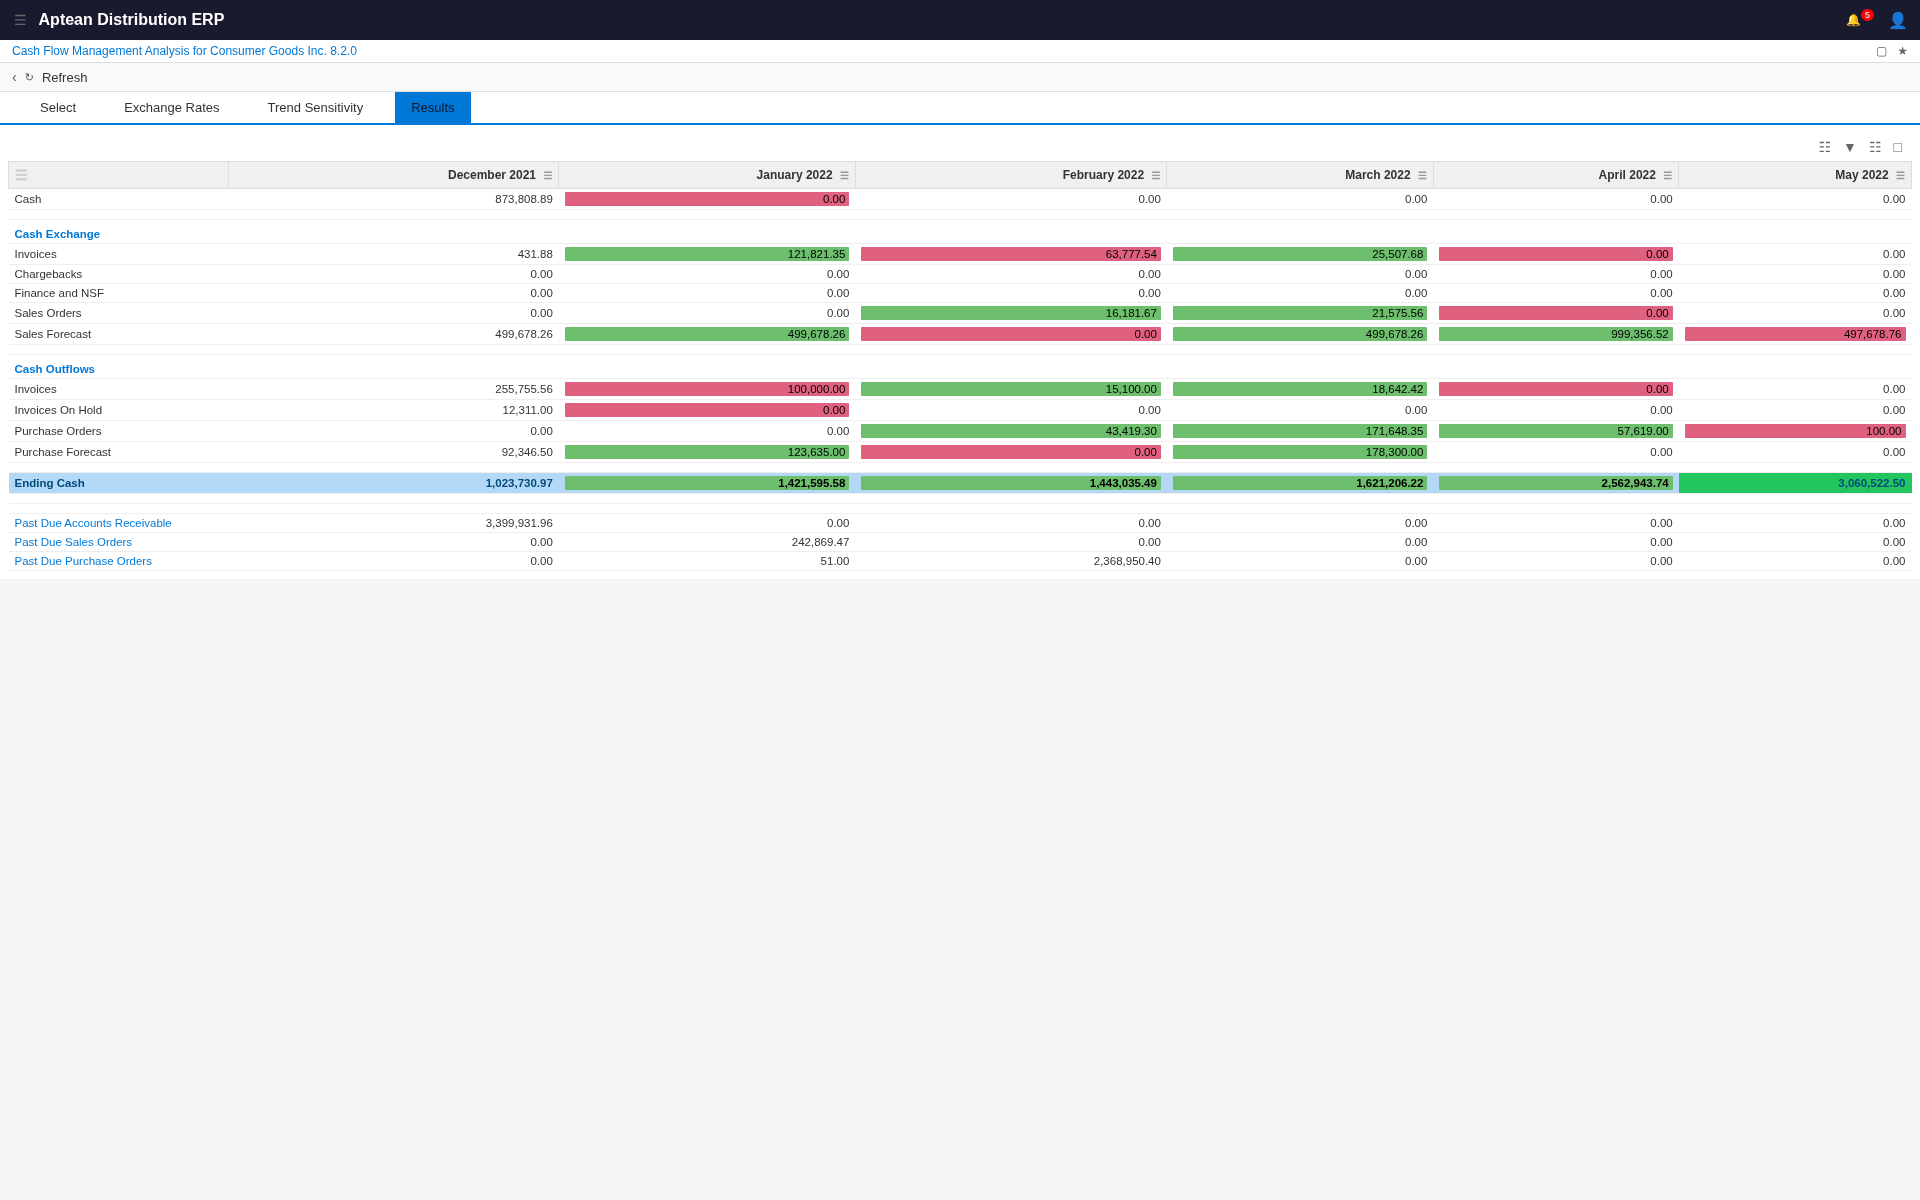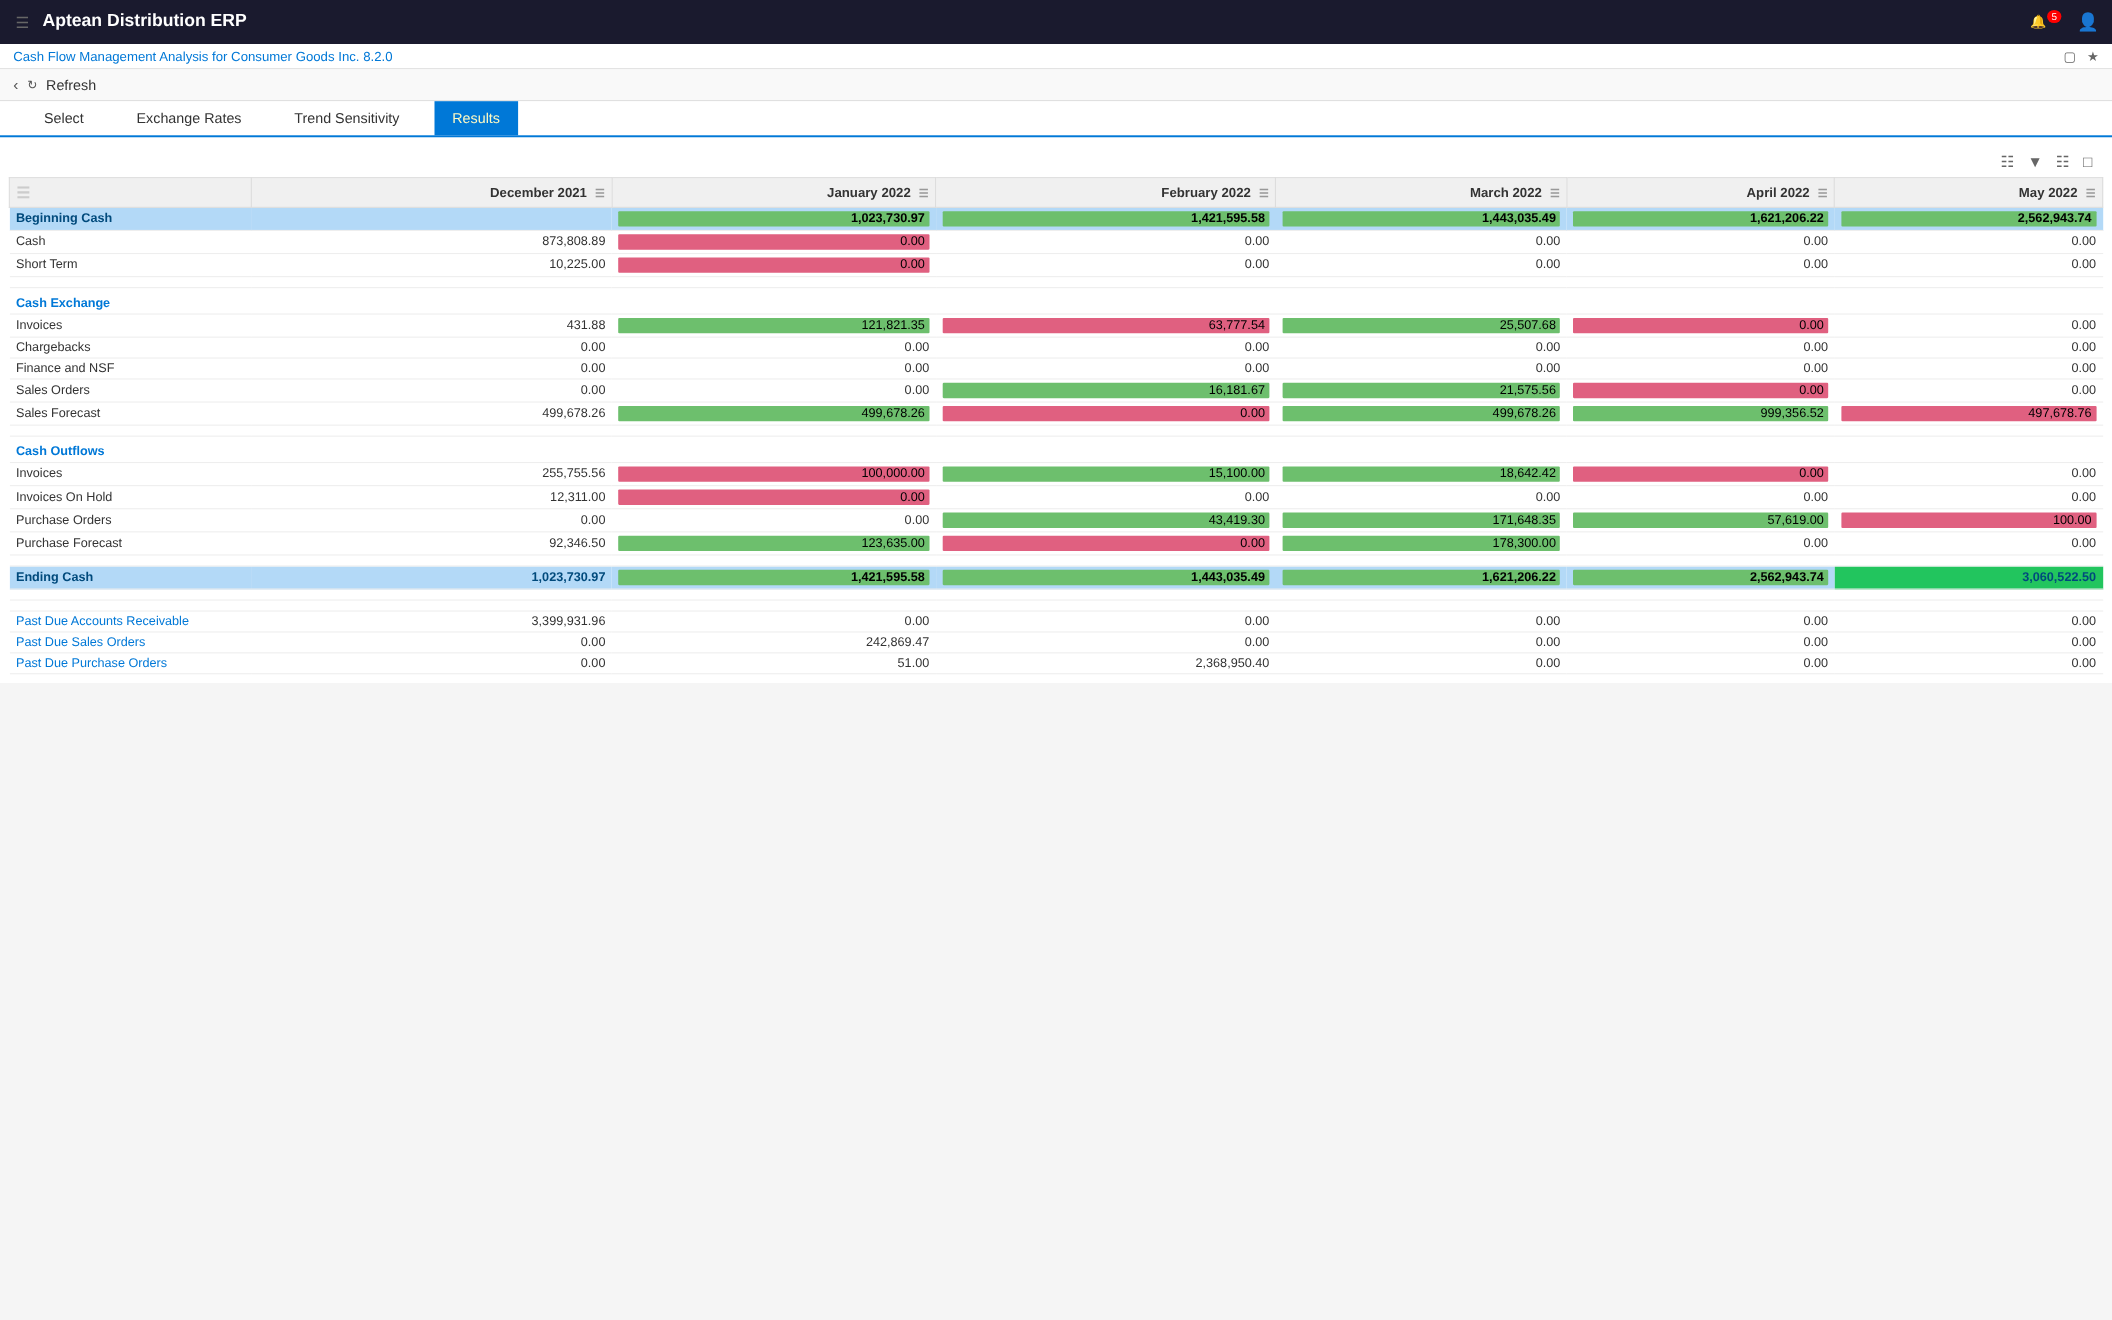--- a/index.html
+++ b/index.html
@@ -53,21 +53,21 @@
     .tab {
       padding: 8px 16px;
       cursor: pointer;
       font-size: 13px;
       border: none;
       background: none;
       color: #333;
     }
     .tab.active {
       background: #0078d7;
-      color: #fef9c3;
+      color: #0f172a;
     }
 
     
     .content-area {
       background: #fff;
       padding: 8px;
     }
 
     
     .toolbar-icons {
@@ -230,54 +230,24 @@
         <th>
           April 2022 <span class="col-icon">☰</span>
         </th>
         <th>
           May 2022 <span class="col-icon">☰</span>
         </th>
       </tr>
     </thead>
     <tbody>
 
-      <tr class="cash-row">
-        <td style="color:#004a7c;font-weight:bold;background:#b3d9f7;">Beginning Cash</td>
-        <td style="background:#b3d9f7;"></td>
-        <td style="background:#b3d9f7;">
-          <span class="cell-green">1,023,730.97</span>
-        </td>
-        <td style="background:#b3d9f7;">
-          <span class="cell-green">1,421,595.58</span>
-        </td>
-        <td style="background:#b3d9f7;">
-          <span class="cell-green">1,443,035.49</span>
-        </td>
-        <td style="background:#b3d9f7;">
-          <span class="cell-green">1,621,206.22</span>
-        </td>
-        <td style="background:#b3d9f7;">
-          <span class="cell-green">2,562,943.74</span>
-        </td>
-      </tr>
 
       <tr>
         <td>Cash</td>
         <td>873,808.89</td>
-        <td>
-            <span class="cell-pink">0.00</span>
-          </td>
-        <td>0.00</td>
-        <td>0.00</td>
-        <td>0.00</td>
-        <td>0.00</td>
-      </tr>
-      <tr>
-        <td>Short Term</td>
-        <td>10,225.00</td>
         <td>
             <span class="cell-pink">0.00</span>
           </td>
         <td>0.00</td>
         <td>0.00</td>
         <td>0.00</td>
         <td>0.00</td>
       </tr>
 
       <tr class="empty-row">

